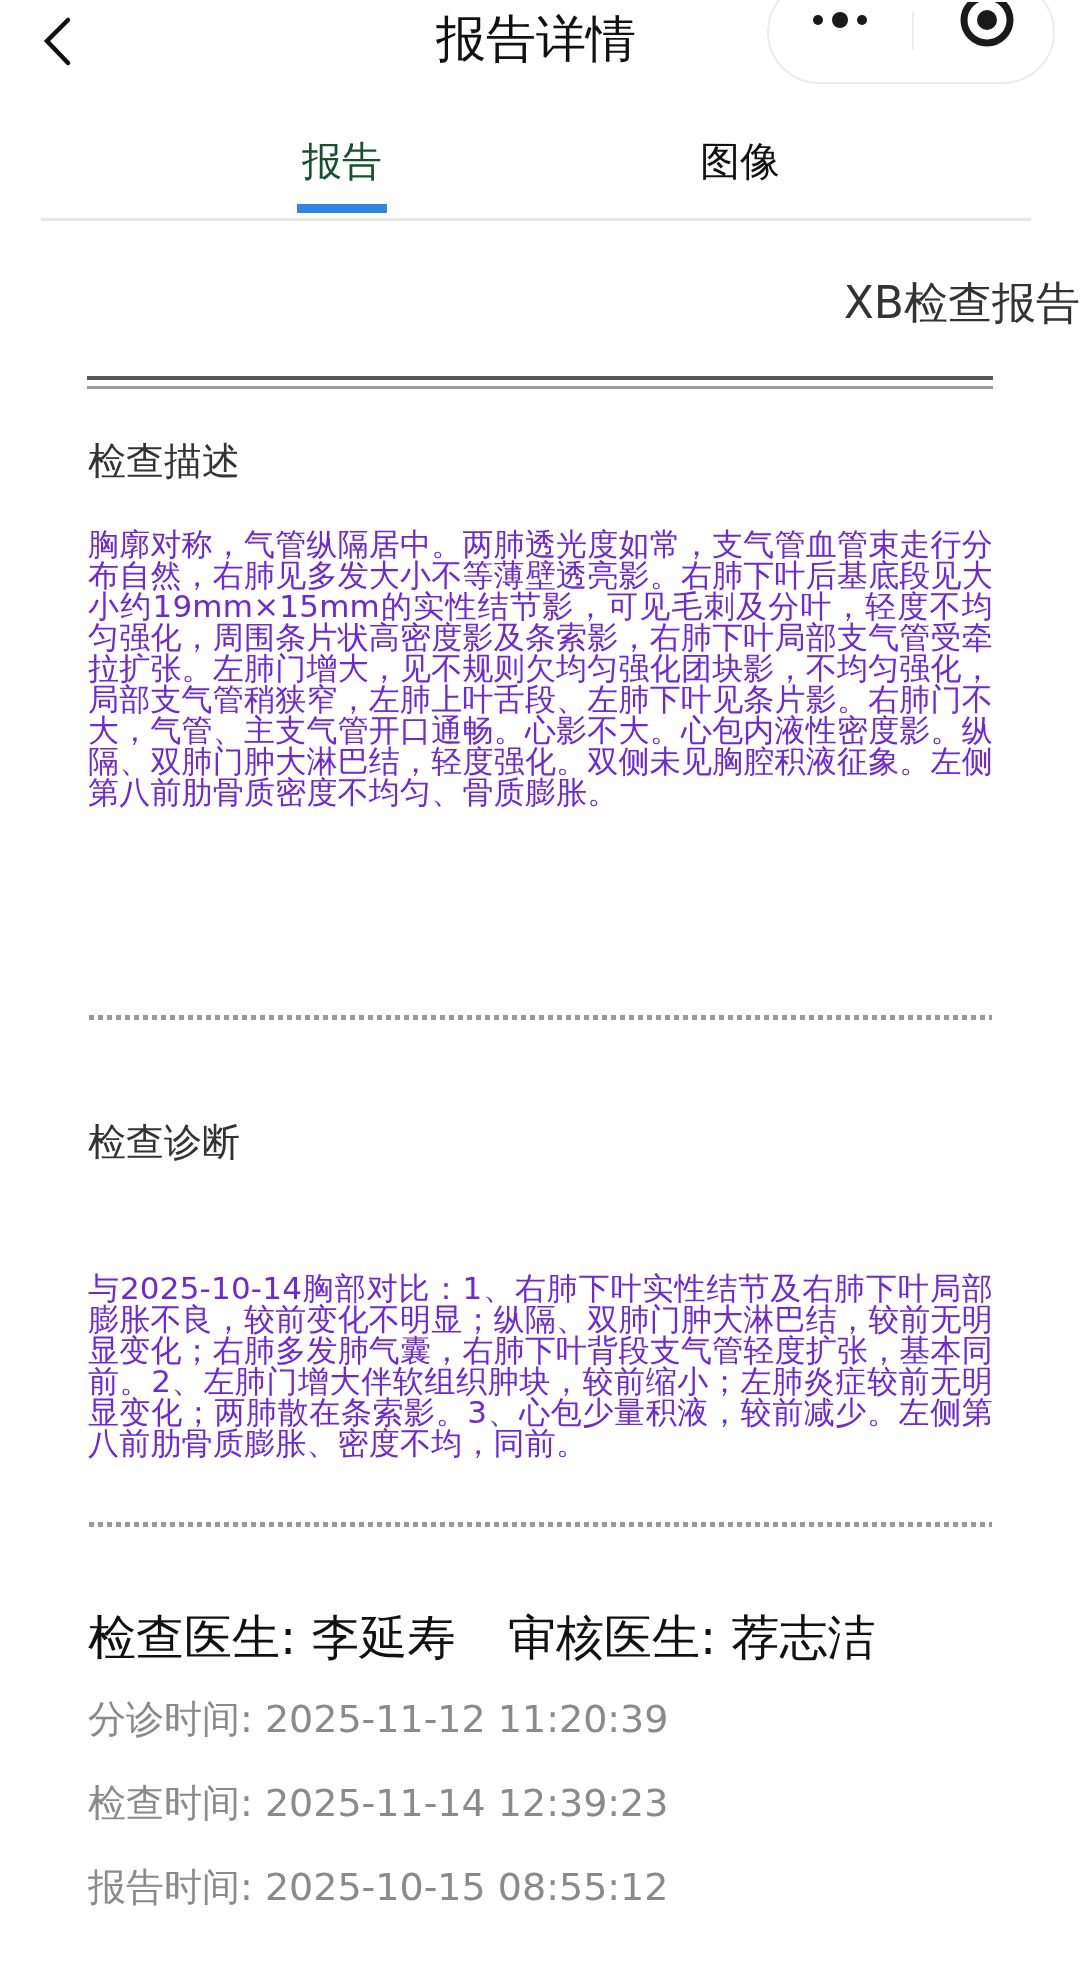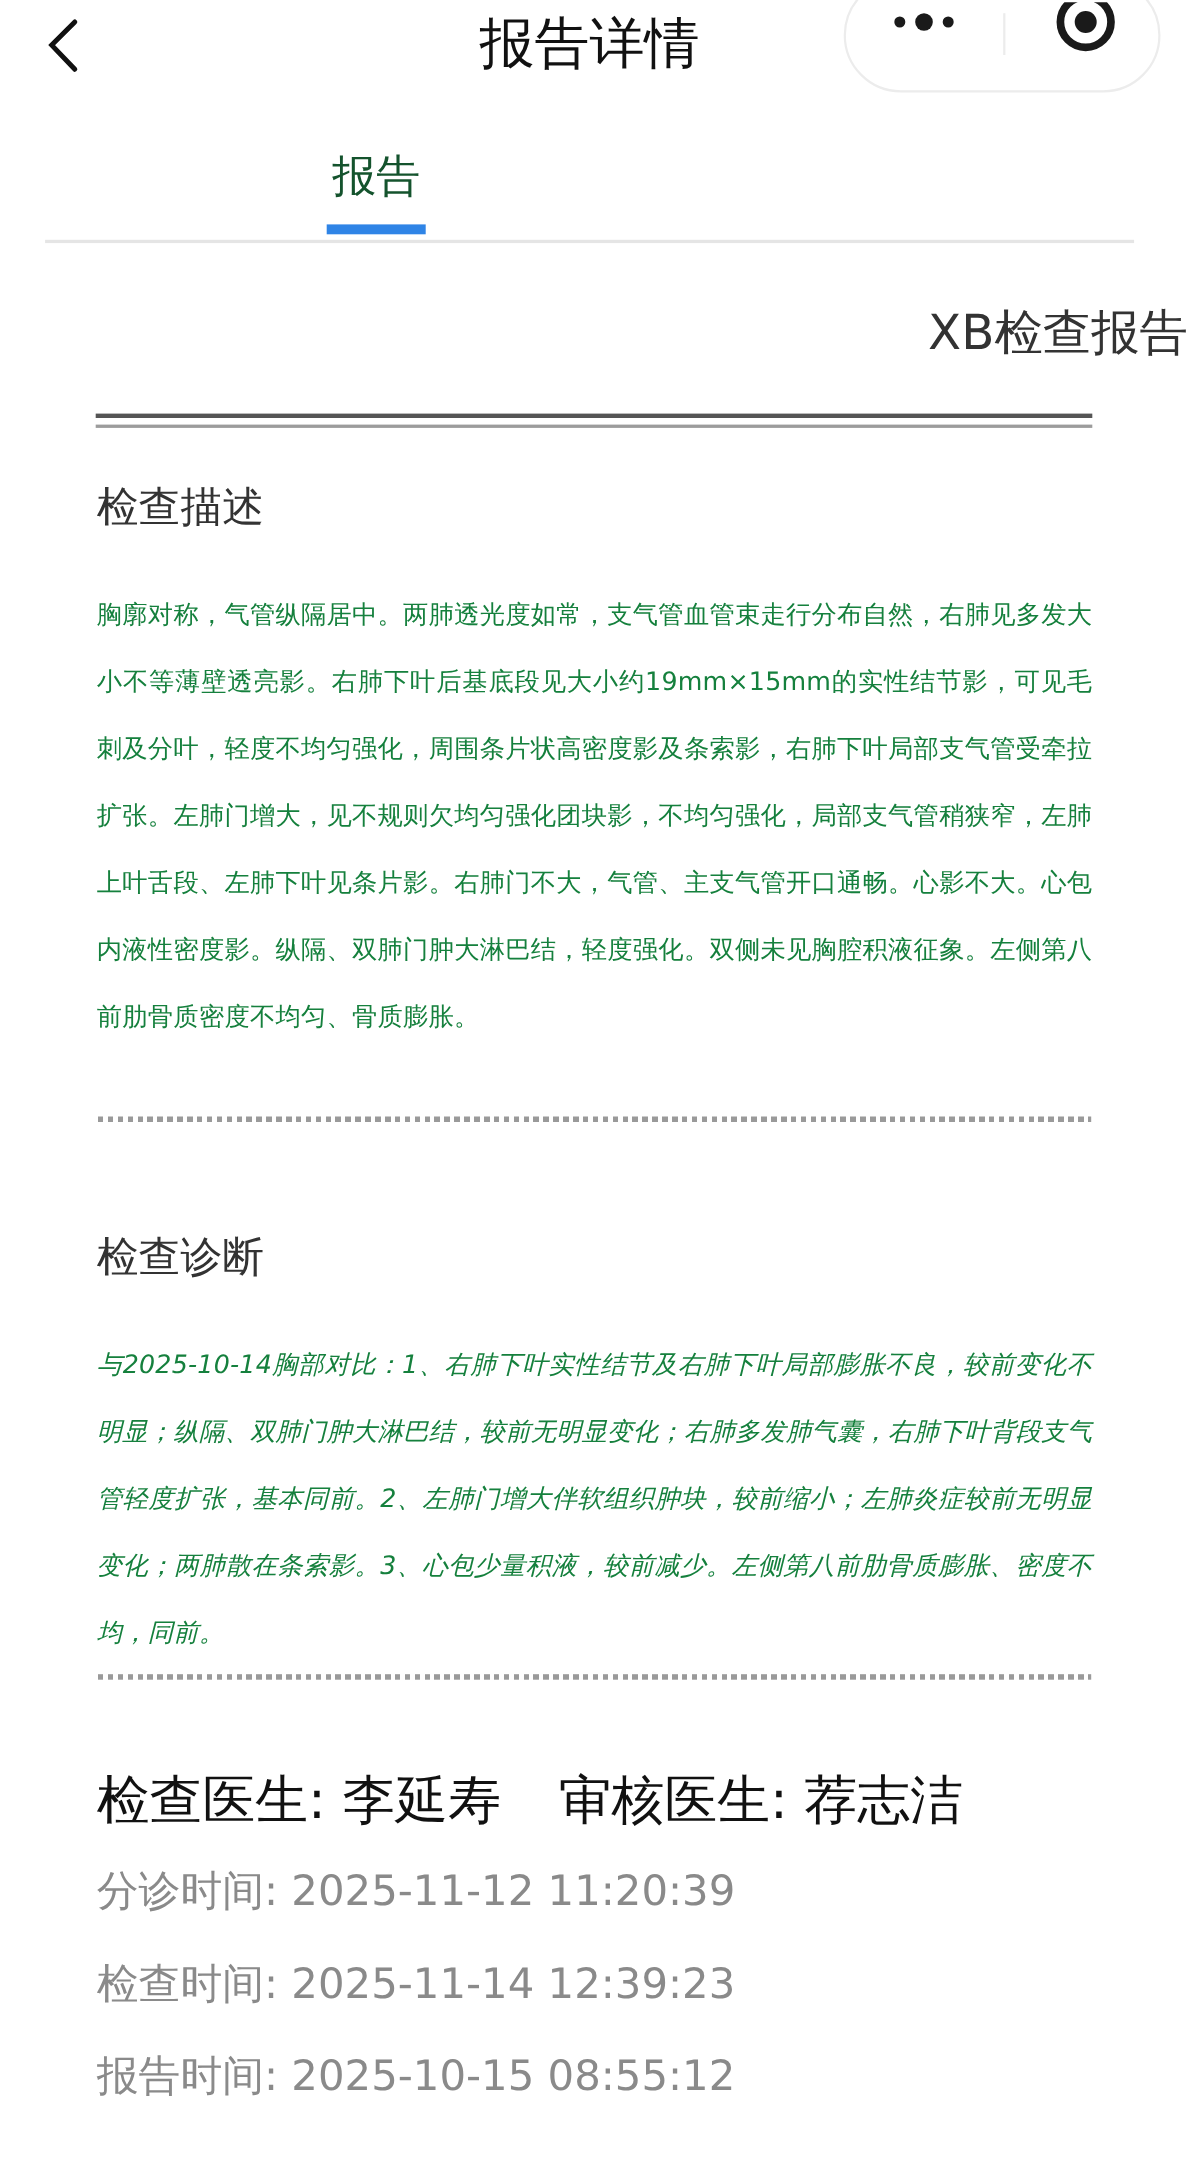--- a/index.html
+++ b/index.html
@@ -22,21 +22,21 @@
   .tab.inactive { color:#111; }
   .tab-underline { position:absolute; left:256px; top:84px; width:90px; height:9px; background:#2f84e6; }
 
   
   .report-title { left:0; width:1080px; top:272px; text-align:right; font-size:44px; line-height:62px; color:#333; }
   .double-line { left:87px; width:906px; top:376px; height:14px; }
   .double-line .l1 { position:absolute; left:0; top:0; width:100%; height:4px; background:#555; }
   .double-line .l2 { position:absolute; left:0; top:10px; width:100%; height:3px; background:#9c9c9c; }
 
   .section-title { left:88px; font-size:38px; line-height:54px; color:#333; }
-  .para { left:88px; width:905px; font-size:23px; line-height:61px; color:#15803d; text-align:justify; letter-spacing:0.2px; }
+  .para { left:88px; width:905px; font-size:31px; line-height:31px; color:#6d28d9; text-align:justify; letter-spacing:0.2px; }
 
   .dotted { left:89px; width:903px; height:5px;
             background-image:repeating-linear-gradient(to right, #9a9a9a 0 5px, transparent 5px 9px); }
 
   .doctors { left:88px; top:1610px; width:920px; font-size:48px; line-height:54px; color:#111; }
   .doctors .reviewer { position:absolute; left:420px; top:0; }
   .time-row { left:88px; font-size:38px; line-height:54px; color:#8a8a8a; }
 </style>
 </head>
 <body>
@@ -64,36 +64,39 @@
       <circle cx="73" cy="18" r="10" fill="#1a1a1a"></circle>
     </svg>
   </div>
 </div>
 
 <div class="abs tabs">
   <div class="tab active" style="left:254px;width:94px;">
     <span>报告</span>
   </div>
   <div class="tab-underline"></div>
+  <div class="tab inactive" style="left:652px;width:94px;">
+    <span>图像</span>
+  </div>
 </div>
 
 <div class="abs report-title">XB检查报告</div>
 
 <div class="abs double-line">
   <div class="l1"></div>
   <div class="l2"></div>
 </div>
 
 <div class="abs section-title" style="top:434px;">检查描述</div>
 <div class="abs para" style="top:529px;">胸廓对称，气管纵隔居中。两肺透光度如常，支气管血管束走行分布自然，右肺见多发大小不等薄壁透亮影。右肺下叶后基底段见大小约19mm×15mm的实性结节影，可见毛刺及分叶，轻度不均匀强化，周围条片状高密度影及条索影，右肺下叶局部支气管受牵拉扩张。左肺门增大，见不规则欠均匀强化团块影，不均匀强化，局部支气管稍狭窄，左肺上叶舌段、左肺下叶见条片影。右肺门不大，气管、主支气管开口通畅。心影不大。心包内液性密度影。纵隔、双肺门肿大淋巴结，轻度强化。双侧未见胸腔积液征象。左侧第八前肋骨质密度不均匀、骨质膨胀。</div>
 
 <div class="abs dotted" style="top:1015px;"></div>
 
 <div class="abs section-title" style="top:1115px;">检查诊断</div>
-<div class="abs para" style="top:1211px;font-style:italic;">与2025-10-14胸部对比：1、右肺下叶实性结节及右肺下叶局部膨胀不良，较前变化不明显；纵隔、双肺门肿大淋巴结，较前无明显变化；右肺多发肺气囊，右肺下叶背段支气管轻度扩张，基本同前。2、左肺门增大伴软组织肿块，较前缩小；左肺炎症较前无明显变化；两肺散在条索影。3、心包少量积液，较前减少。左侧第八前肋骨质膨胀、密度不均，同前。</div>
+<div class="abs para" style="top:1273px;">与2025-10-14胸部对比：1、右肺下叶实性结节及右肺下叶局部膨胀不良，较前变化不明显；纵隔、双肺门肿大淋巴结，较前无明显变化；右肺多发肺气囊，右肺下叶背段支气管轻度扩张，基本同前。2、左肺门增大伴软组织肿块，较前缩小；左肺炎症较前无明显变化；两肺散在条索影。3、心包少量积液，较前减少。左侧第八前肋骨质膨胀、密度不均，同前。</div>
 
 <div class="abs dotted" style="top:1522px;"></div>
 
 <div class="abs doctors">
   <span>检查医生: 李延寿</span>
   <span class="reviewer">审核医生: 荐志洁</span>
 </div>
 
 <div class="abs time-row" style="top:1692px;">分诊时间: 2025-11-12 11:20:39</div>
 <div class="abs time-row" style="top:1776px;">检查时间: 2025-11-14 12:39:23</div>

